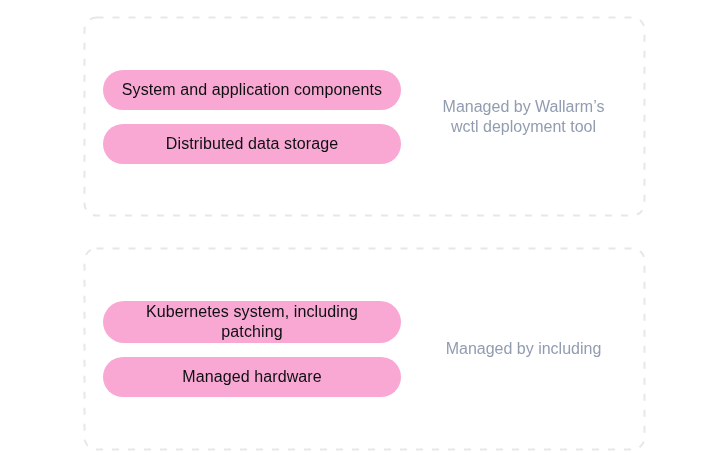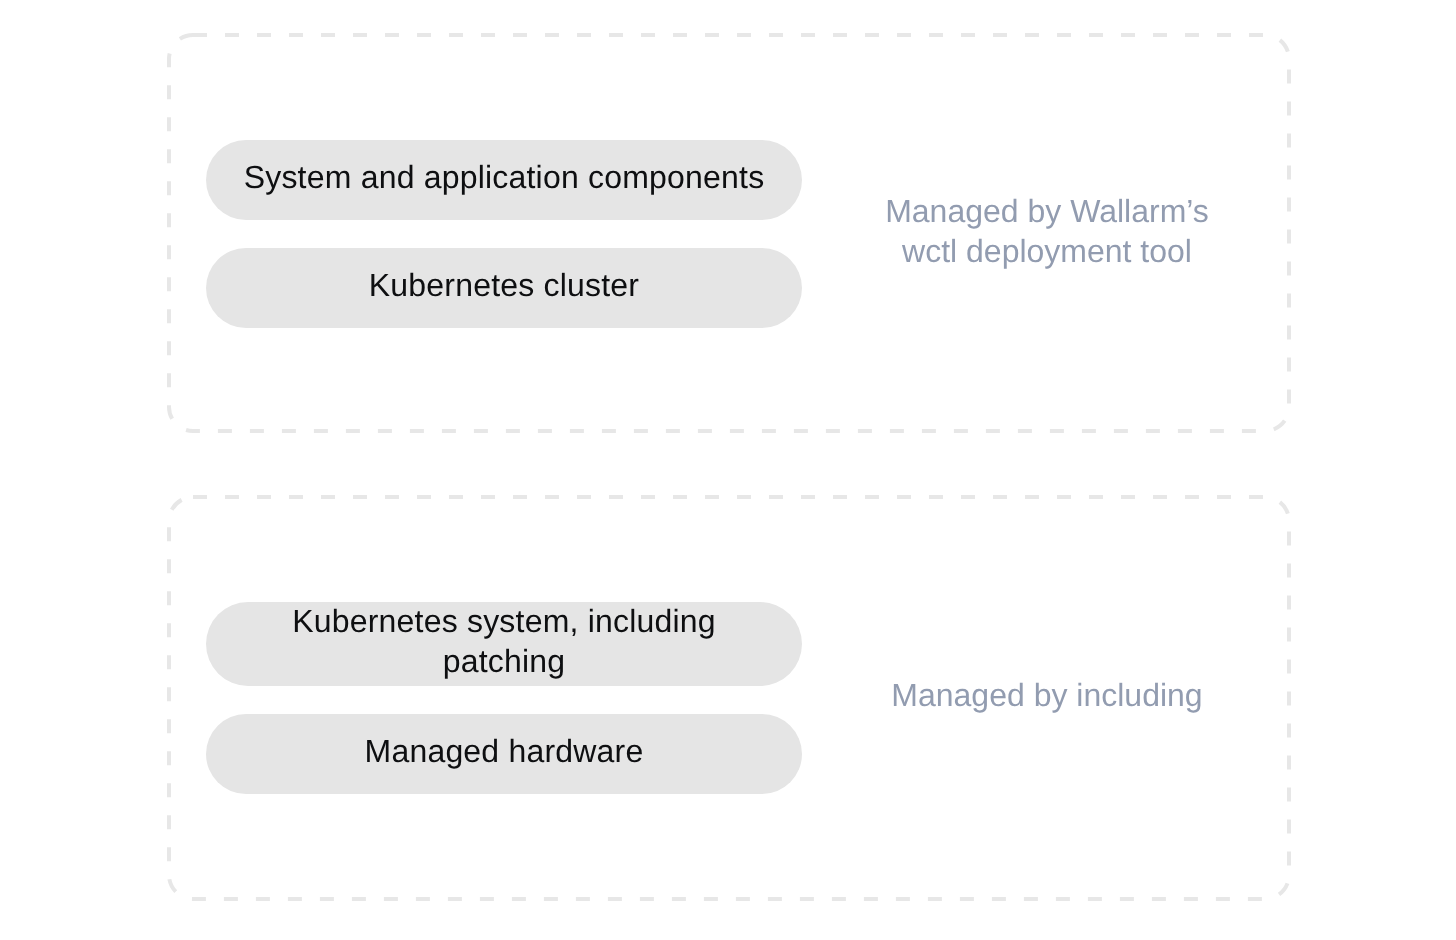--- a/index.html
+++ b/index.html
@@ -34,21 +34,21 @@
     margin-left: 20px;
     width: 298px;
     display: flex;
     flex-direction: column;
     gap: 14px;
   }
   .pill {
     box-sizing: border-box;
     min-height: 40px;
     padding: 1px 16px;
-    background: #e5e5e5;
+    background: #f9a8d4;
     border-radius: 21px;
     display: flex;
     align-items: center;
     justify-content: center;
     text-align: center;
     font-size: 16px;
     line-height: 20px;
     color: #0e0f11;
     letter-spacing: 0.1px;
   }
@@ -71,21 +71,21 @@
 <body>
 
 <div class="canvas">
 
   <div class="group group-wallarm">
     <svg class="dashed-border" width="563" height="201" viewBox="0 0 563 201" aria-hidden="true">
       <rect x="1.5" y="1.5" width="560" height="198" rx="12" fill="none" stroke="#e7e7e7" stroke-width="2" stroke-dasharray="7 9"></rect>
     </svg>
     <div class="pills">
       <div class="pill">System and application components</div>
-      <div class="pill">Kubernetes cluster</div>
+      <div class="pill">Distributed data storage</div>
     </div>
     <div class="side-area">
       <div class="side-label">Managed by Wallarm’s wctl deployment tool</div>
     </div>
   </div>
 
   <div class="group group-customer">
     <svg class="dashed-border" width="563" height="204" viewBox="0 0 563 204" aria-hidden="true">
       <rect x="1.5" y="1.5" width="560" height="201" rx="12" fill="none" stroke="#e7e7e7" stroke-width="2" stroke-dasharray="7 9"></rect>
     </svg>

